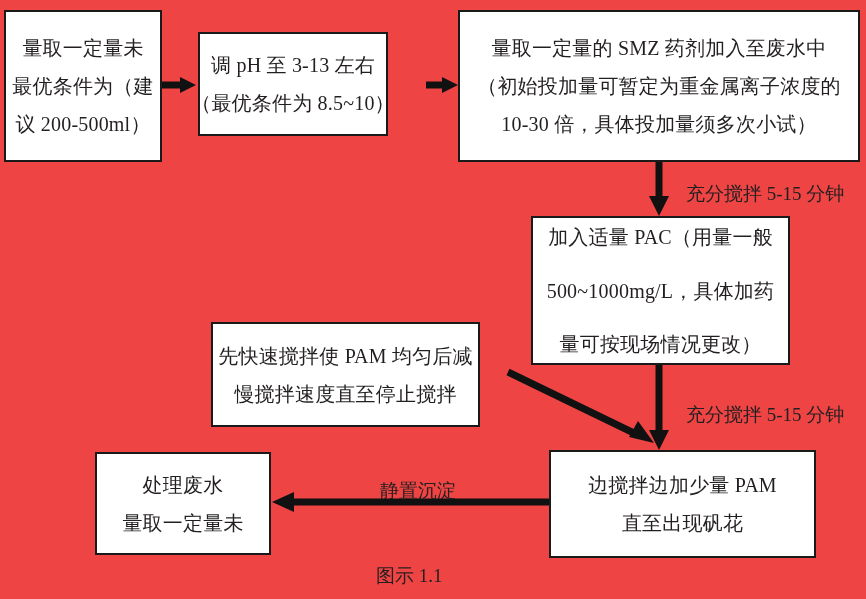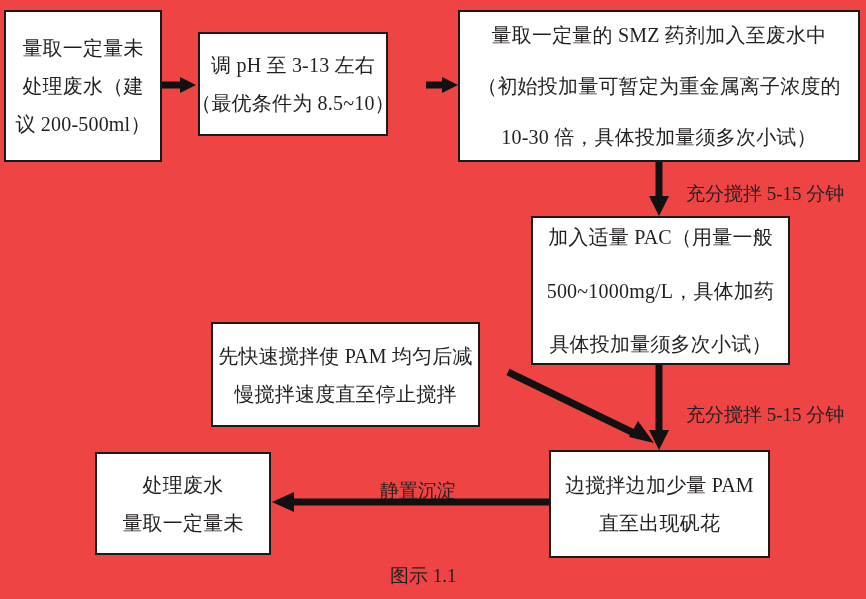--- a/index.html
+++ b/index.html
@@ -103,57 +103,57 @@
     </g>
 
     <g>
       <line x1="549" y1="502" x2="290" y2="502"></line>
       <polygon points="272,502 294,492 294,512"></polygon>
     </g>
   </svg>
 
   <div class="node" style="left:4px; top:10px; width:158px; height:152px;">
     <span class="ln">量取一定量未</span>
-    <span class="ln">处理废水（建</span>
+    <span class="ln">最优条件为（建</span>
     <span class="ln">议 200-500ml）</span>
   </div>
 
   <div class="node" style="left:198px; top:32px; width:190px; height:104px;">
     <span class="ln">调 pH 至 3-13 左右</span>
     <span class="ln">（最优条件为 8.5~10）</span>
   </div>
 
-  <div class="node" style="left:458px; top:10px; width:402px; height:152px;gap:13px;">
+  <div class="node" style="left:458px; top:10px; width:402px; height:152px;">
     <span class="ln">量取一定量的 SMZ 药剂加入至废水中</span>
     <span class="ln">（初始投加量可暂定为重金属离子浓度的</span>
     <span class="ln">10-30 倍，具体投加量须多次小试）</span>
   </div>
 
   <div class="node" style="left:531px; top:216px; width:259px; height:149px;justify-content:space-between;">
     <span class="ln">加入适量 PAC（用量一般</span>
     <span class="ln">500~1000mg/L，具体加药</span>
-    <span class="ln">具体投加量须多次小试）</span>
+    <span class="ln">量可按现场情况更改）</span>
   </div>
 
   <div class="node" style="left:211px; top:322px; width:269px; height:105px;">
     <span class="ln">先快速搅拌使 PAM 均匀后减</span>
     <span class="ln">慢搅拌速度直至停止搅拌</span>
   </div>
 
-  <div class="node" style="left:549px; top:450px; width:221px; height:108px;">
+  <div class="node" style="left:549px; top:450px; width:267px; height:108px;">
     <span class="ln">边搅拌边加少量 PAM</span>
     <span class="ln">直至出现矾花</span>
   </div>
 
   <div class="node" style="left:95px; top:452px; width:176px; height:103px;">
     <span class="ln">处理废水</span>
     <span class="ln">量取一定量未</span>
   </div>
 
   <div class="edge-label" style="left:686px; top:173px;">充分搅拌 5-15 分钟</div>
 
   <div class="edge-label" style="left:686px; top:394px;">充分搅拌 5-15 分钟</div>
 
   <div class="edge-label" style="left:380px; top:470px;">静置沉淀</div>
 
-  <div class="caption" style="left:390px; top:563px;">图示 1.1</div>
+  <div class="caption" style="left:376px; top:563px;">图示 1.1</div>
 
 </div>
 
 </body></html>

